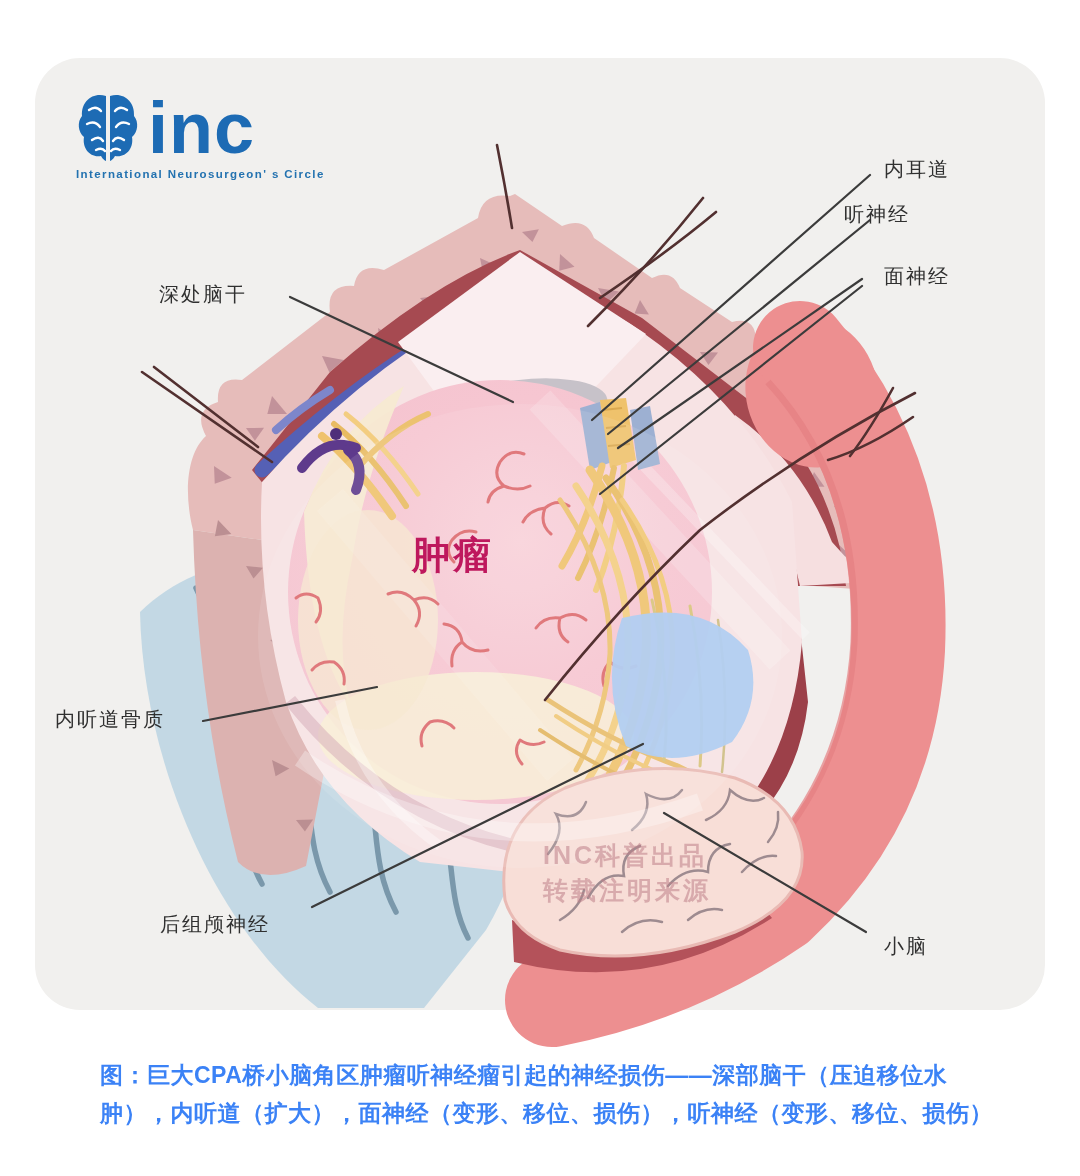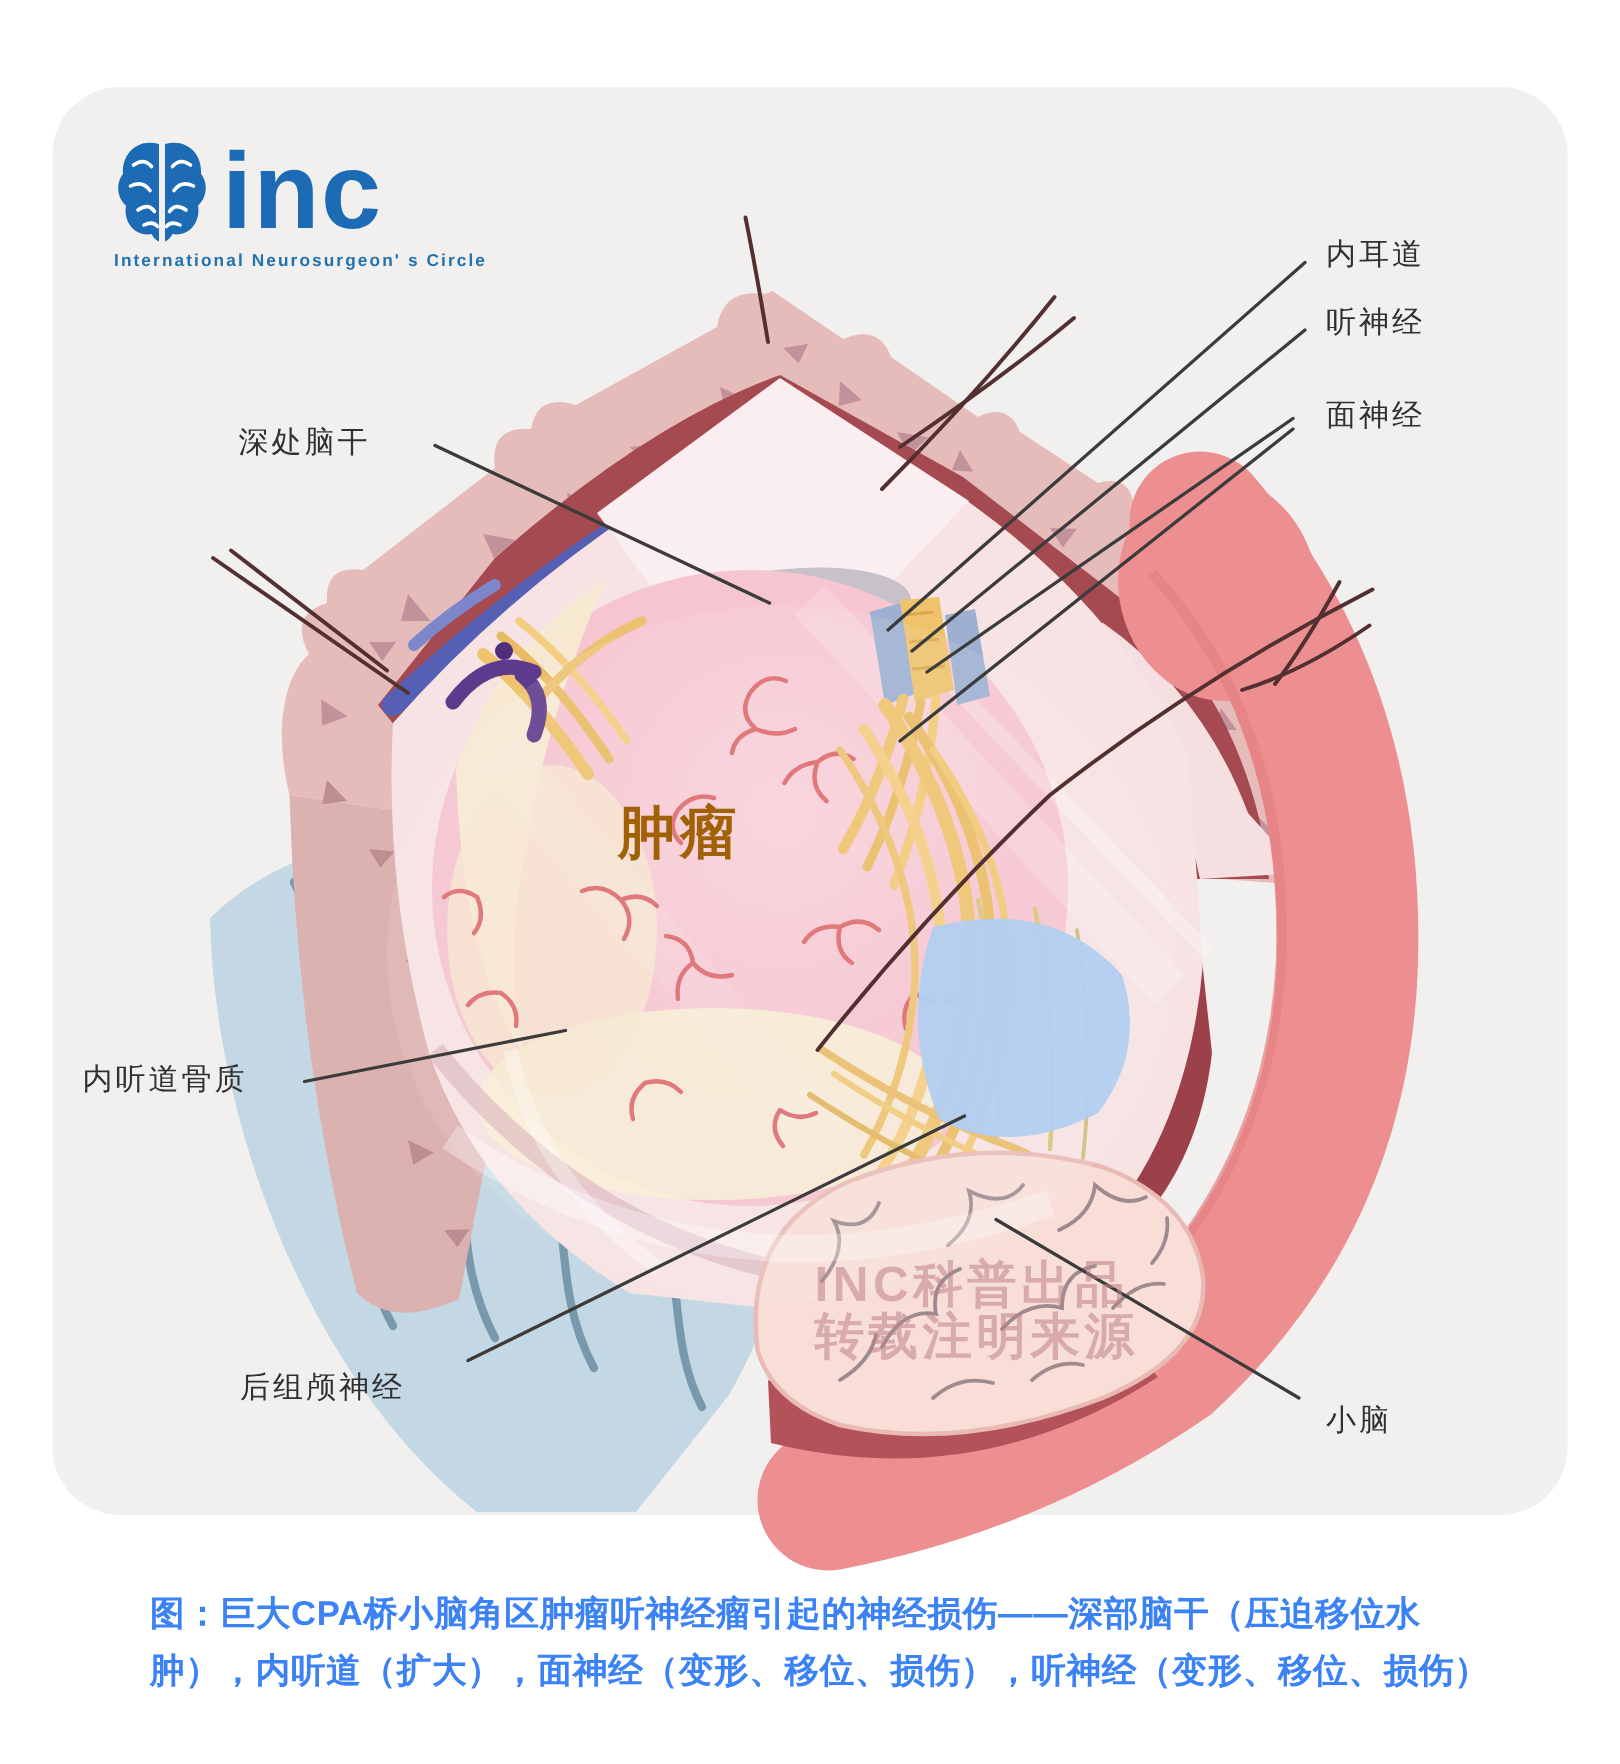--- a/index.html
+++ b/index.html
@@ -9,29 +9,29 @@
   svg.art{position:absolute;left:0;top:0;width:1080px;height:1176px;}
   
   .logo{position:absolute;left:76px;top:90px;width:260px;height:95px;}
   .logo-row{display:flex;align-items:flex-start;}
   .logo-brand{font-size:72px;font-weight:bold;color:#1d6bb4;line-height:60px;letter-spacing:1px;margin-left:8px;margin-top:8px;}
   .logo-tagline{font-size:11.5px;letter-spacing:1.4px;color:#2372b0;margin-top:6px;white-space:nowrap;font-weight:600;}
   
   .anat{position:absolute;font-size:20px;color:#303030;font-weight:500;letter-spacing:2px;white-space:nowrap;}
   .lbl-deep-brainstem{left:159px;top:281px;}
   .lbl-iac{left:884px;top:156px;}
-  .lbl-auditory{left:884px;top:201px;font-family:Liberation Serif, serif;}
+  .lbl-auditory{left:844px;top:201px;font-family:Liberation Serif, serif;}
   .lbl-facial{left:884px;top:263px;font-family:Liberation Serif, serif;}
-  .lbl-tumor{left:412px;top:530px;font-size:38px;font-weight:700;color:#a16207;letter-spacing:3px;}
+  .lbl-tumor{left:412px;top:530px;font-size:38px;font-weight:700;color:#be185d;letter-spacing:3px;}
   .lbl-iac-bone{left:55px;top:706px;}
   .lbl-lower-cn{left:160px;top:911px;}
   .lbl-cerebellum{left:884px;top:933px;}
   
   .wm{position:absolute;left:543px;top:840px;color:rgba(189,128,137,.55);font-weight:700;
-      font-size:33px;letter-spacing:3px;line-height:31px;white-space:nowrap;}
+      font-size:25px;letter-spacing:3px;line-height:31px;white-space:nowrap;}
   
   .caption{position:absolute;left:100px;top:1056px;width:900px;font-size:23px;line-height:38px;
       color:#3b82f6;font-weight:600;letter-spacing:.5px;}
 </style>
 </head>
 <body>
 
 <div class="stage">
 
   <div class="card"></div>

